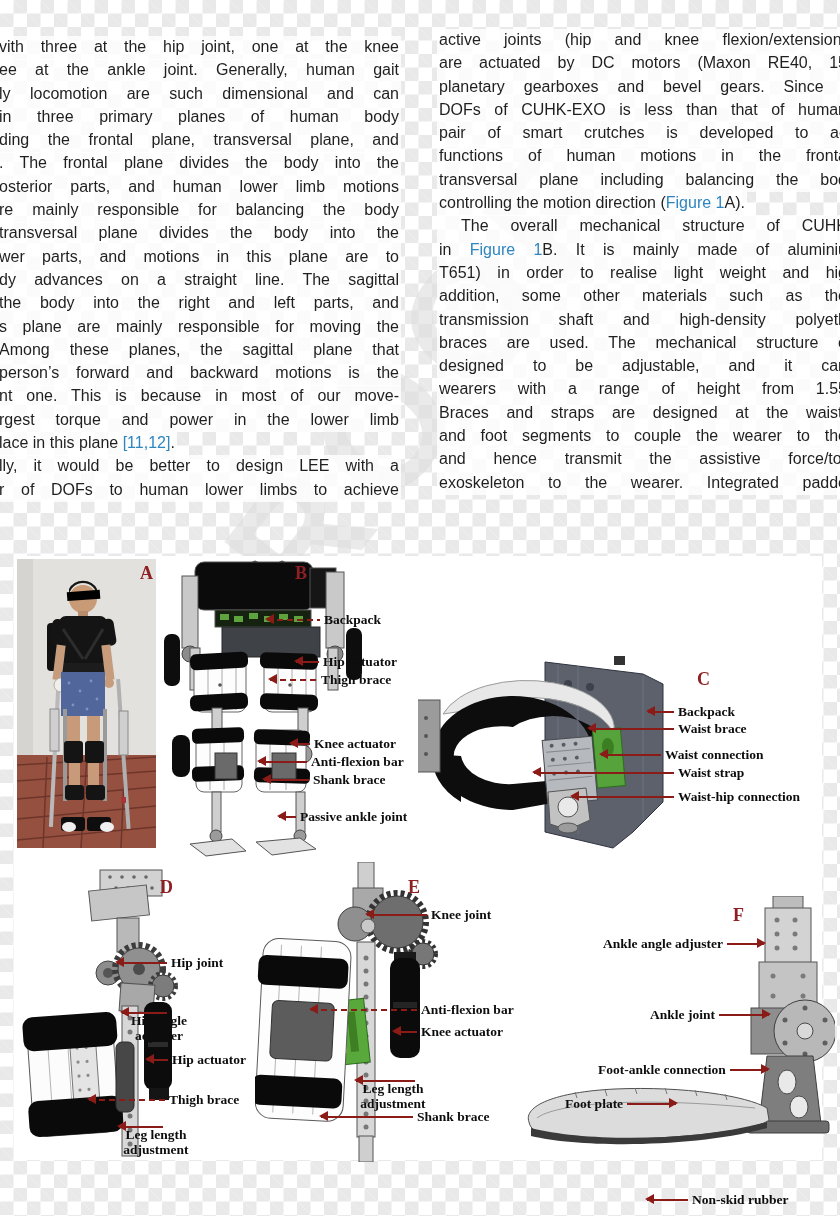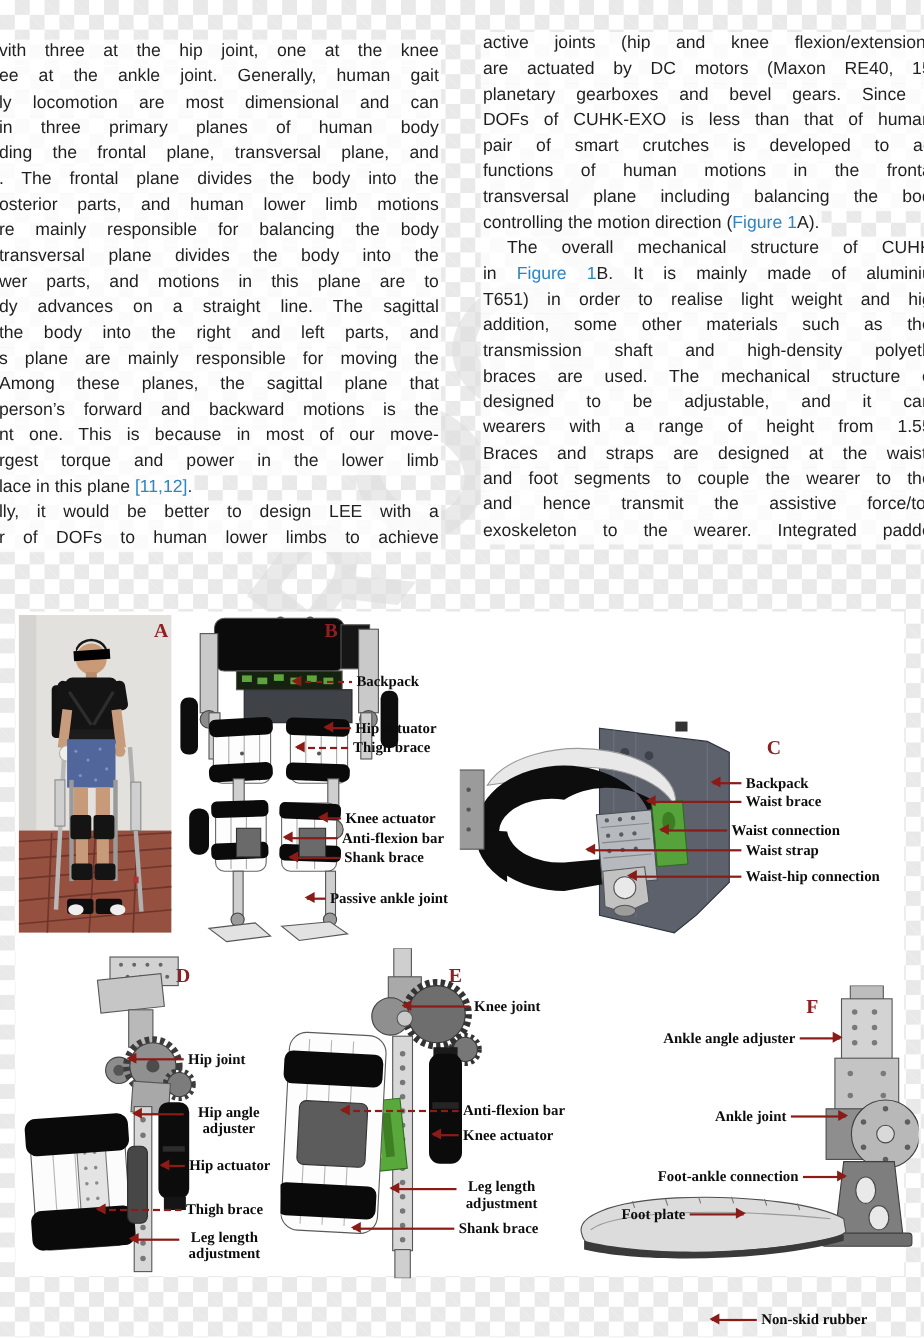--- a/index.html
+++ b/index.html
@@ -23,21 +23,21 @@
   .band{display:block;background:rgba(255,255,255,.82);font-size:16px;line-height:20.5px;
     text-align:justify;text-align-last:justify;padding:1px 2px 2px 2px;white-space:nowrap;}
   .line.end .band{display:inline-block;text-align:left;text-align-last:auto;white-space:nowrap;}
   .line.ind .band{padding-left:24px;}
   .link{color:#2e86c1;}
   .plet{position:absolute;z-index:6;font-family:"Liberation Serif",serif;font-weight:bold;
     font-size:18px;color:#8e2024;}
   .lbl{position:absolute;z-index:6;display:flex;align-items:center;transform:translateY(-50%);
     font-family:"Liberation Serif",serif;font-weight:bold;font-size:13.5px;color:#0d0d0d;
     white-space:nowrap;justify-content:flex-end;}
-  .lbl.noY{transform:none;align-items:flex-start;}
+  .lbl.noY{transform:none;align-items:flex-start;flex-direction:column;}
   .lbl.noY .arr{margin-top:8px;}
   .arr{position:relative;height:2px;background:#8b1b17;flex:none;margin-right:4px;}
   .arr::before{content:"";position:absolute;left:-2px;top:-5px;width:0;height:0;
     border:5px solid transparent;border-left:0;border-right:9px solid #8b1b17;}
   .arr.r{margin-right:0;margin-left:4px;}
   .arr.r::before{left:auto;right:-2px;border-right:0;border-left:9px solid #8b1b17;}
   .arr.d{background:repeating-linear-gradient(90deg,#8b1b17 0 6px,rgba(0,0,0,0) 6px 10px);}
   .txt.wrap{white-space:normal;width:74px;line-height:1.08;text-align:center;}
   .panel{position:absolute;z-index:5;}
 </style>
@@ -50,21 +50,21 @@
   <div class="figbg"></div>
 
   <div class="col col-left" id="col-left">
       <div class="line">
         <span class="band"><span>vith three at the hip joint, one at the knee</span></span>
       </div>
       <div class="line">
         <span class="band"><span>ee at the ankle joint. Generally, human gait</span></span>
       </div>
       <div class="line">
-        <span class="band"><span>ly locomotion are most dimensional and can</span></span>
+        <span class="band"><span>ly locomotion are such dimensional and can</span></span>
       </div>
       <div class="line">
         <span class="band"><span>in three primary planes of human body</span></span>
       </div>
       <div class="line">
         <span class="band"><span>ding the frontal plane, transversal plane, and</span></span>
       </div>
       <div class="line">
         <span class="band"><span>. The frontal plane divides the body into the</span></span>
       </div>

